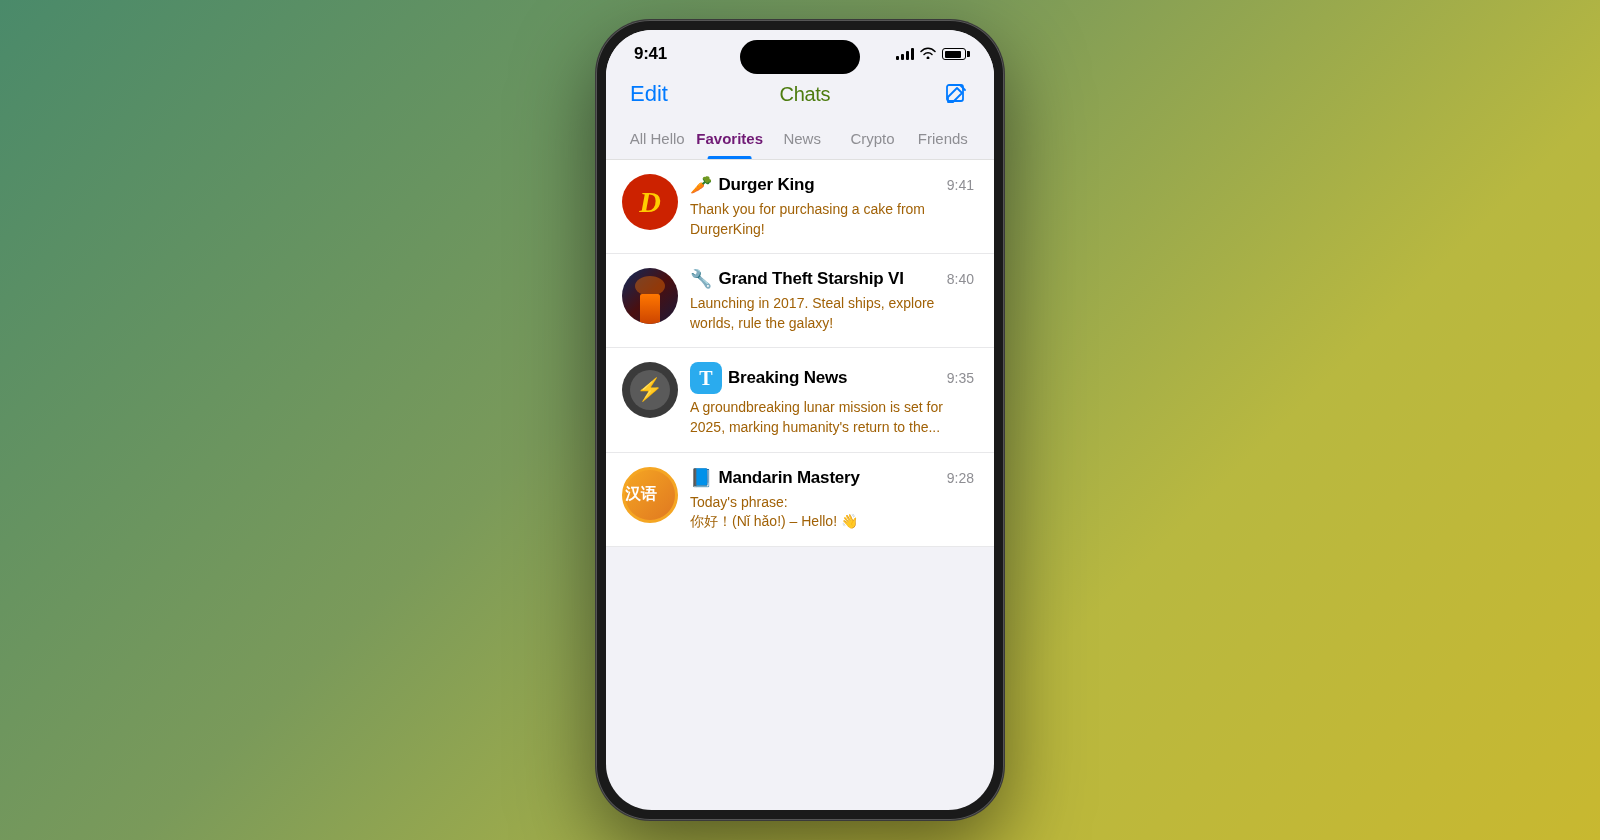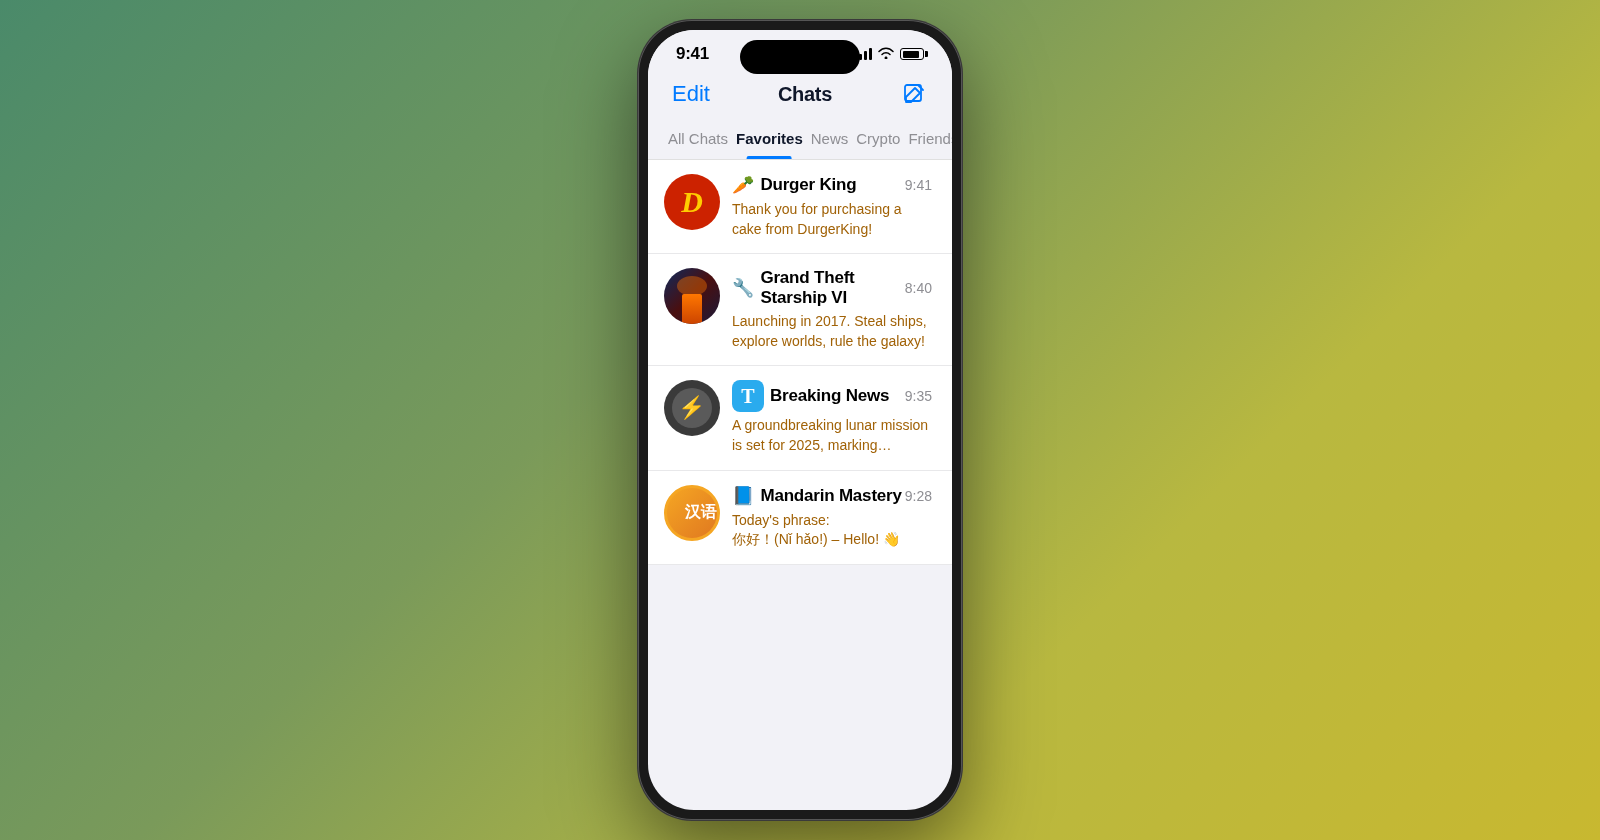--- a/index.html
+++ b/index.html
@@ -9,21 +9,21 @@
       height: 840px;
       display: flex;
       align-items: center;
       justify-content: center;
       background: linear-gradient(135deg, #4a8a6a 0%, #7a9a5a 40%, #b8b840 70%, #c8b830 100%);
       font-family: -apple-system, 'SF Pro Display', 'Helvetica Neue', sans-serif;
       overflow: hidden;
     }
 
     .phone-outer {
-      width: 324px;
+      width: 408px;
       height: 800px;
       background: #1a1a1a;
       border-radius: 54px;
       padding: 10px;
       box-shadow:
         0 0 0 1px #3a3a3a,
         0 30px 80px rgba(0,0,0,0.5),
         inset 0 0 0 1px #555;
       position: relative;
     }
@@ -124,22 +124,22 @@
     }
 
     .nav-edit {
       font-size: 22px;
       color: #007aff;
       font-weight: 400;
     }
 
     .nav-title {
       font-size: 20px;
-      font-weight: 700;
-      color: #0f172a;
+      font-weight: 400;
+      color: #4d7c0f;
       letter-spacing: -0.3px;
     }
 
     .nav-compose {
       width: 28px;
       height: 28px;
       display: flex;
       align-items: center;
       justify-content: center;
     }
@@ -167,21 +167,21 @@
       text-align: center;
       padding: 10px 4px 12px 4px;
       font-size: 15px;
       color: #8e8e93;
       cursor: pointer;
       position: relative;
       white-space: nowrap;
     }
 
     .tab.active {
-      color: #0f172a;
+      color: #701a75;
       font-weight: 600;
       text-align: right;
     }
 
     .tab.active::after {
       content: '';
       position: absolute;
       bottom: 0;
       left: 50%;
       transform: translateX(-50%);
@@ -241,21 +241,21 @@
     .avatar-mm {
       background: linear-gradient(135deg, #f5a623, #e8832a);
       border: 3px solid #f5a623;
     }
 
     .avatar-mm-inner {
       width: 100%;
       height: 100%;
       display: flex;
       align-items: center;
-      justify-content: flex-end;
+      justify-content: flex-start;
       background: linear-gradient(135deg, #f5a623, #e07820);
       border-radius: 50%;
     }
 
     .avatar-mm-text {
       font-size: 16px;
       font-weight: 700;
       color: #fff;
       text-align: center;
     }
@@ -368,21 +368,21 @@
         <svg class="compose-svg" viewBox="0 0 24 24">
           <rect x="3" y="3" width="16" height="16" rx="2" stroke="#007aff" stroke-width="1.8" fill="none"></rect>
           <path d="M16 3 L21 8" stroke="#007aff" stroke-width="1.8" stroke-linecap="round"></path>
           <path d="M13 6 L18 11 L9 20 L4 20 L4 15 Z" stroke="#007aff" stroke-width="1.8" fill="none" stroke-linejoin="round"></path>
         </svg>
       </div>
     </div>
 
     <div class="tabs">
       <div class="tab">
-        <span>All Chats</span>
+        <span>All Hello</span>
       </div>
       <div class="tab active">
         <span>Favorites</span>
       </div>
       <div class="tab">
         <span>News</span>
       </div>
       <div class="tab">
         <span>Crypto</span>
       </div>

